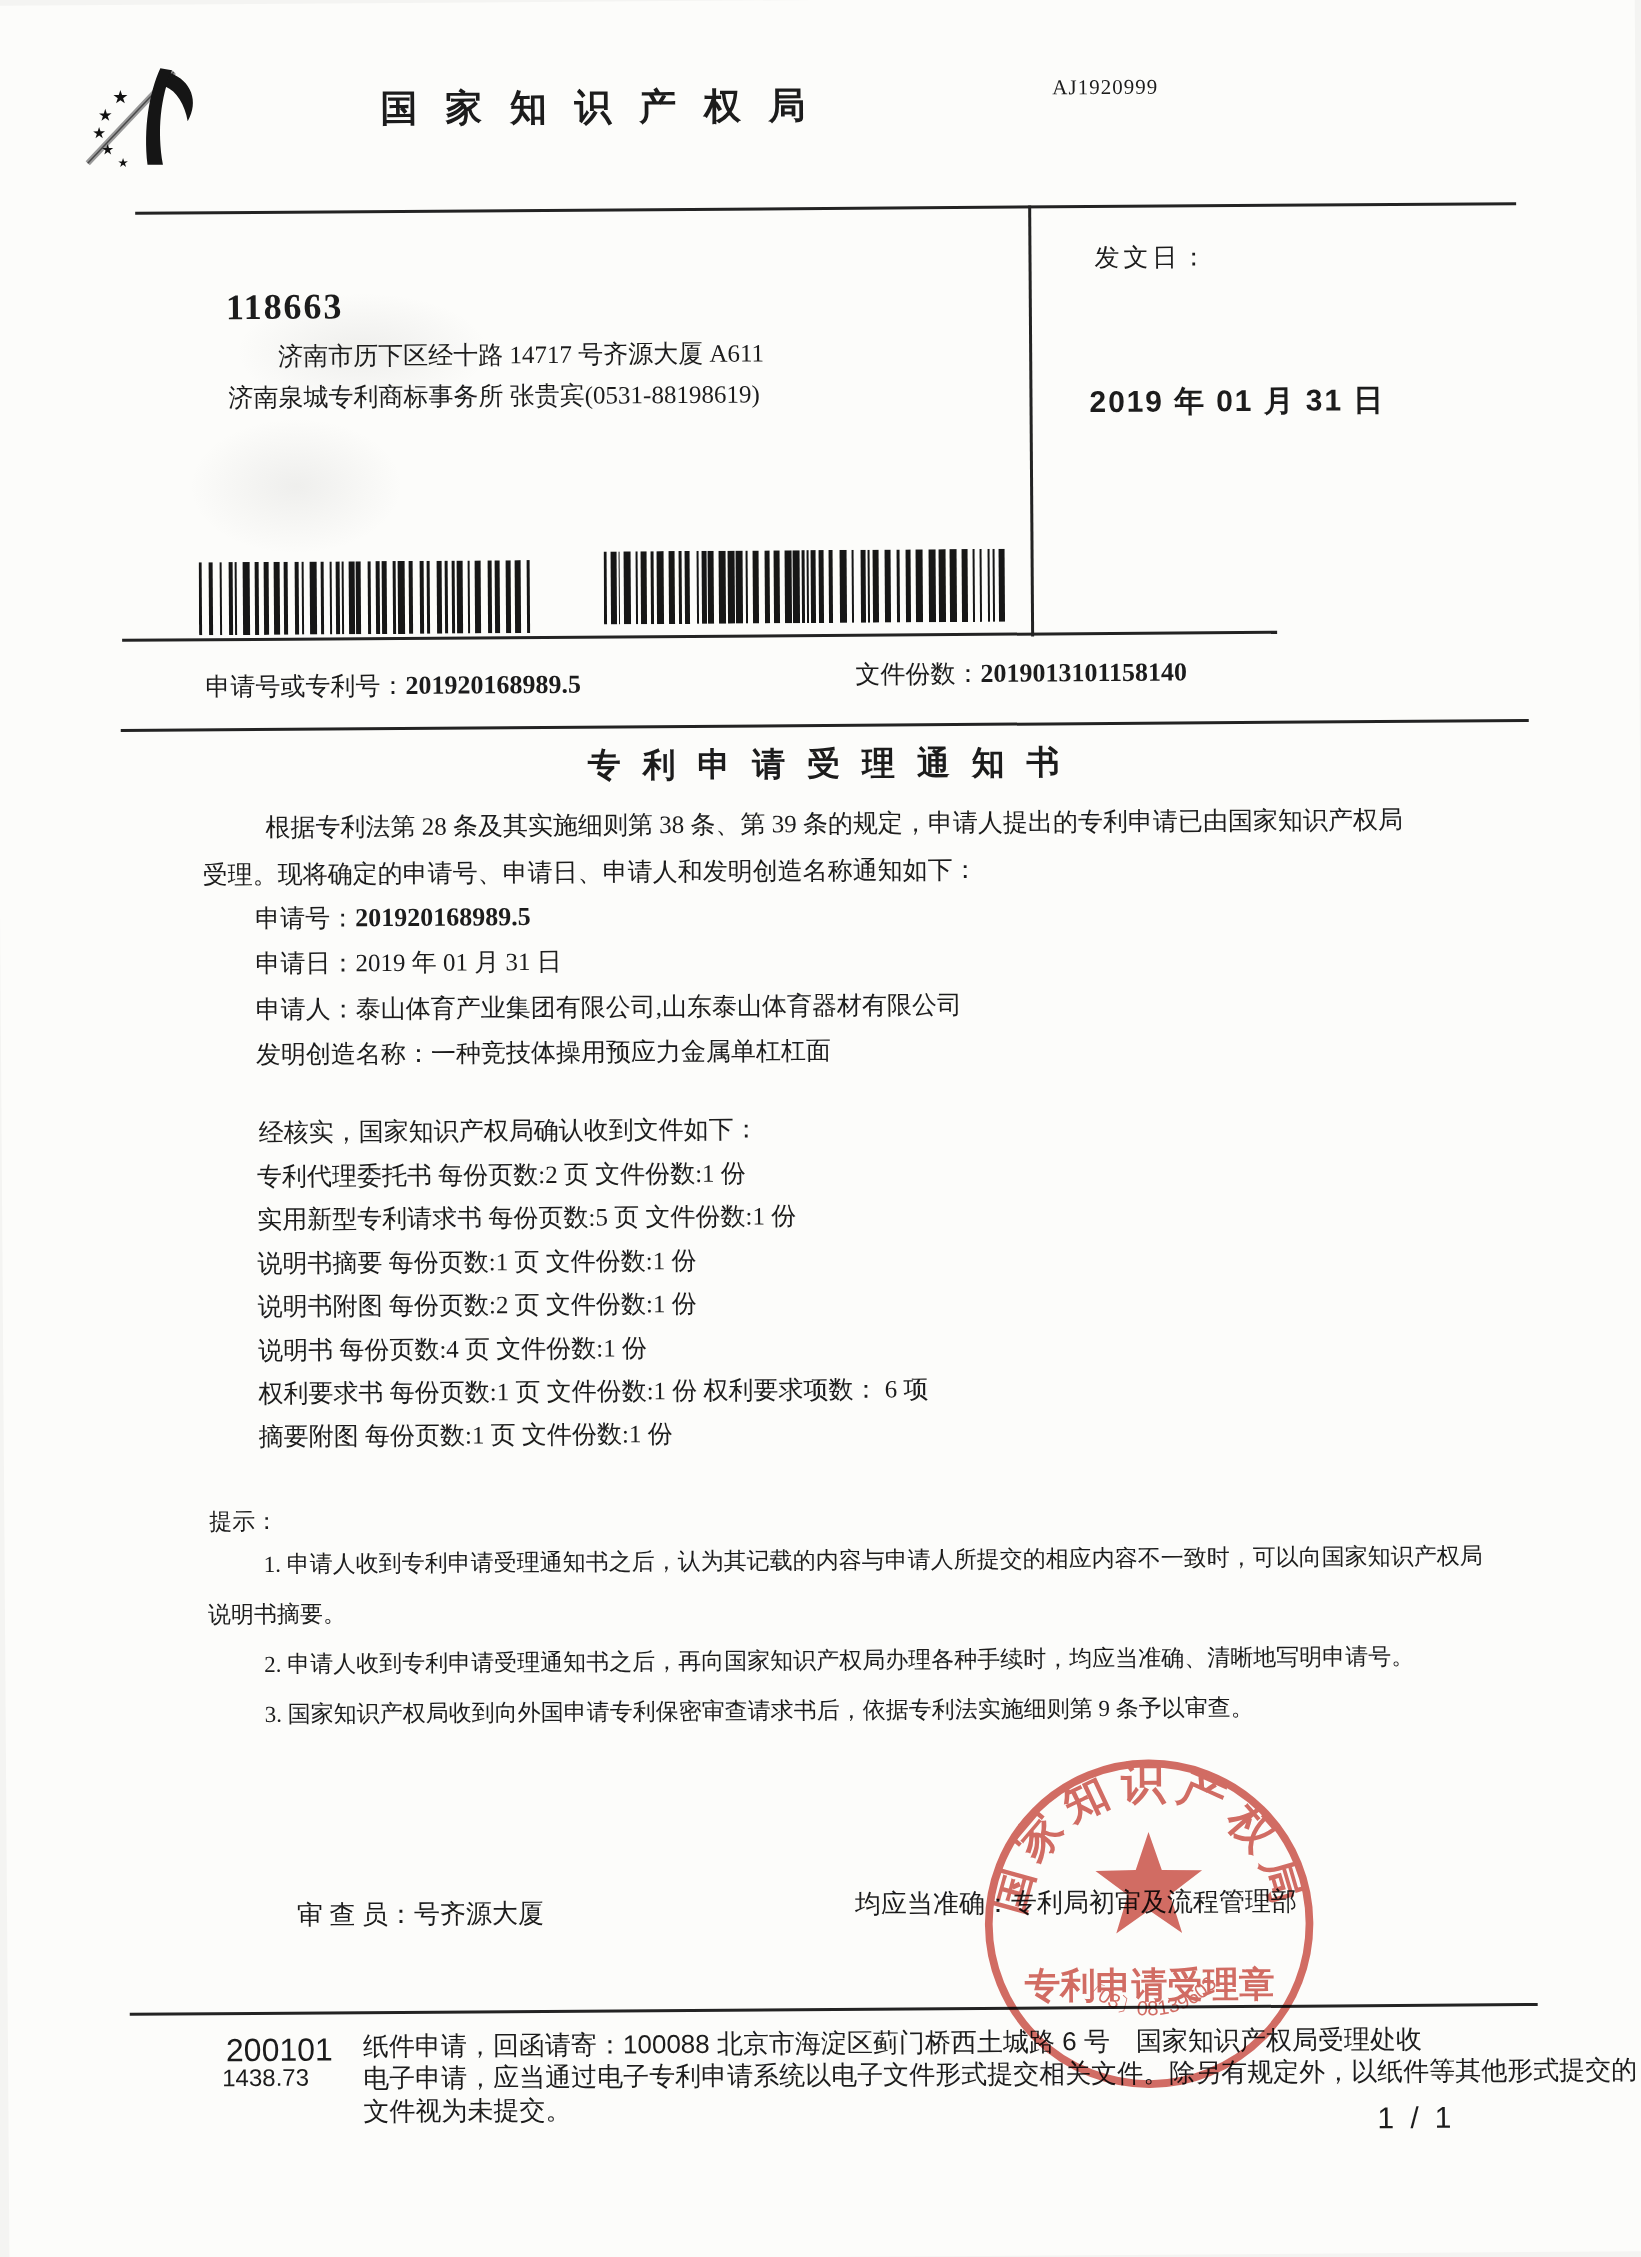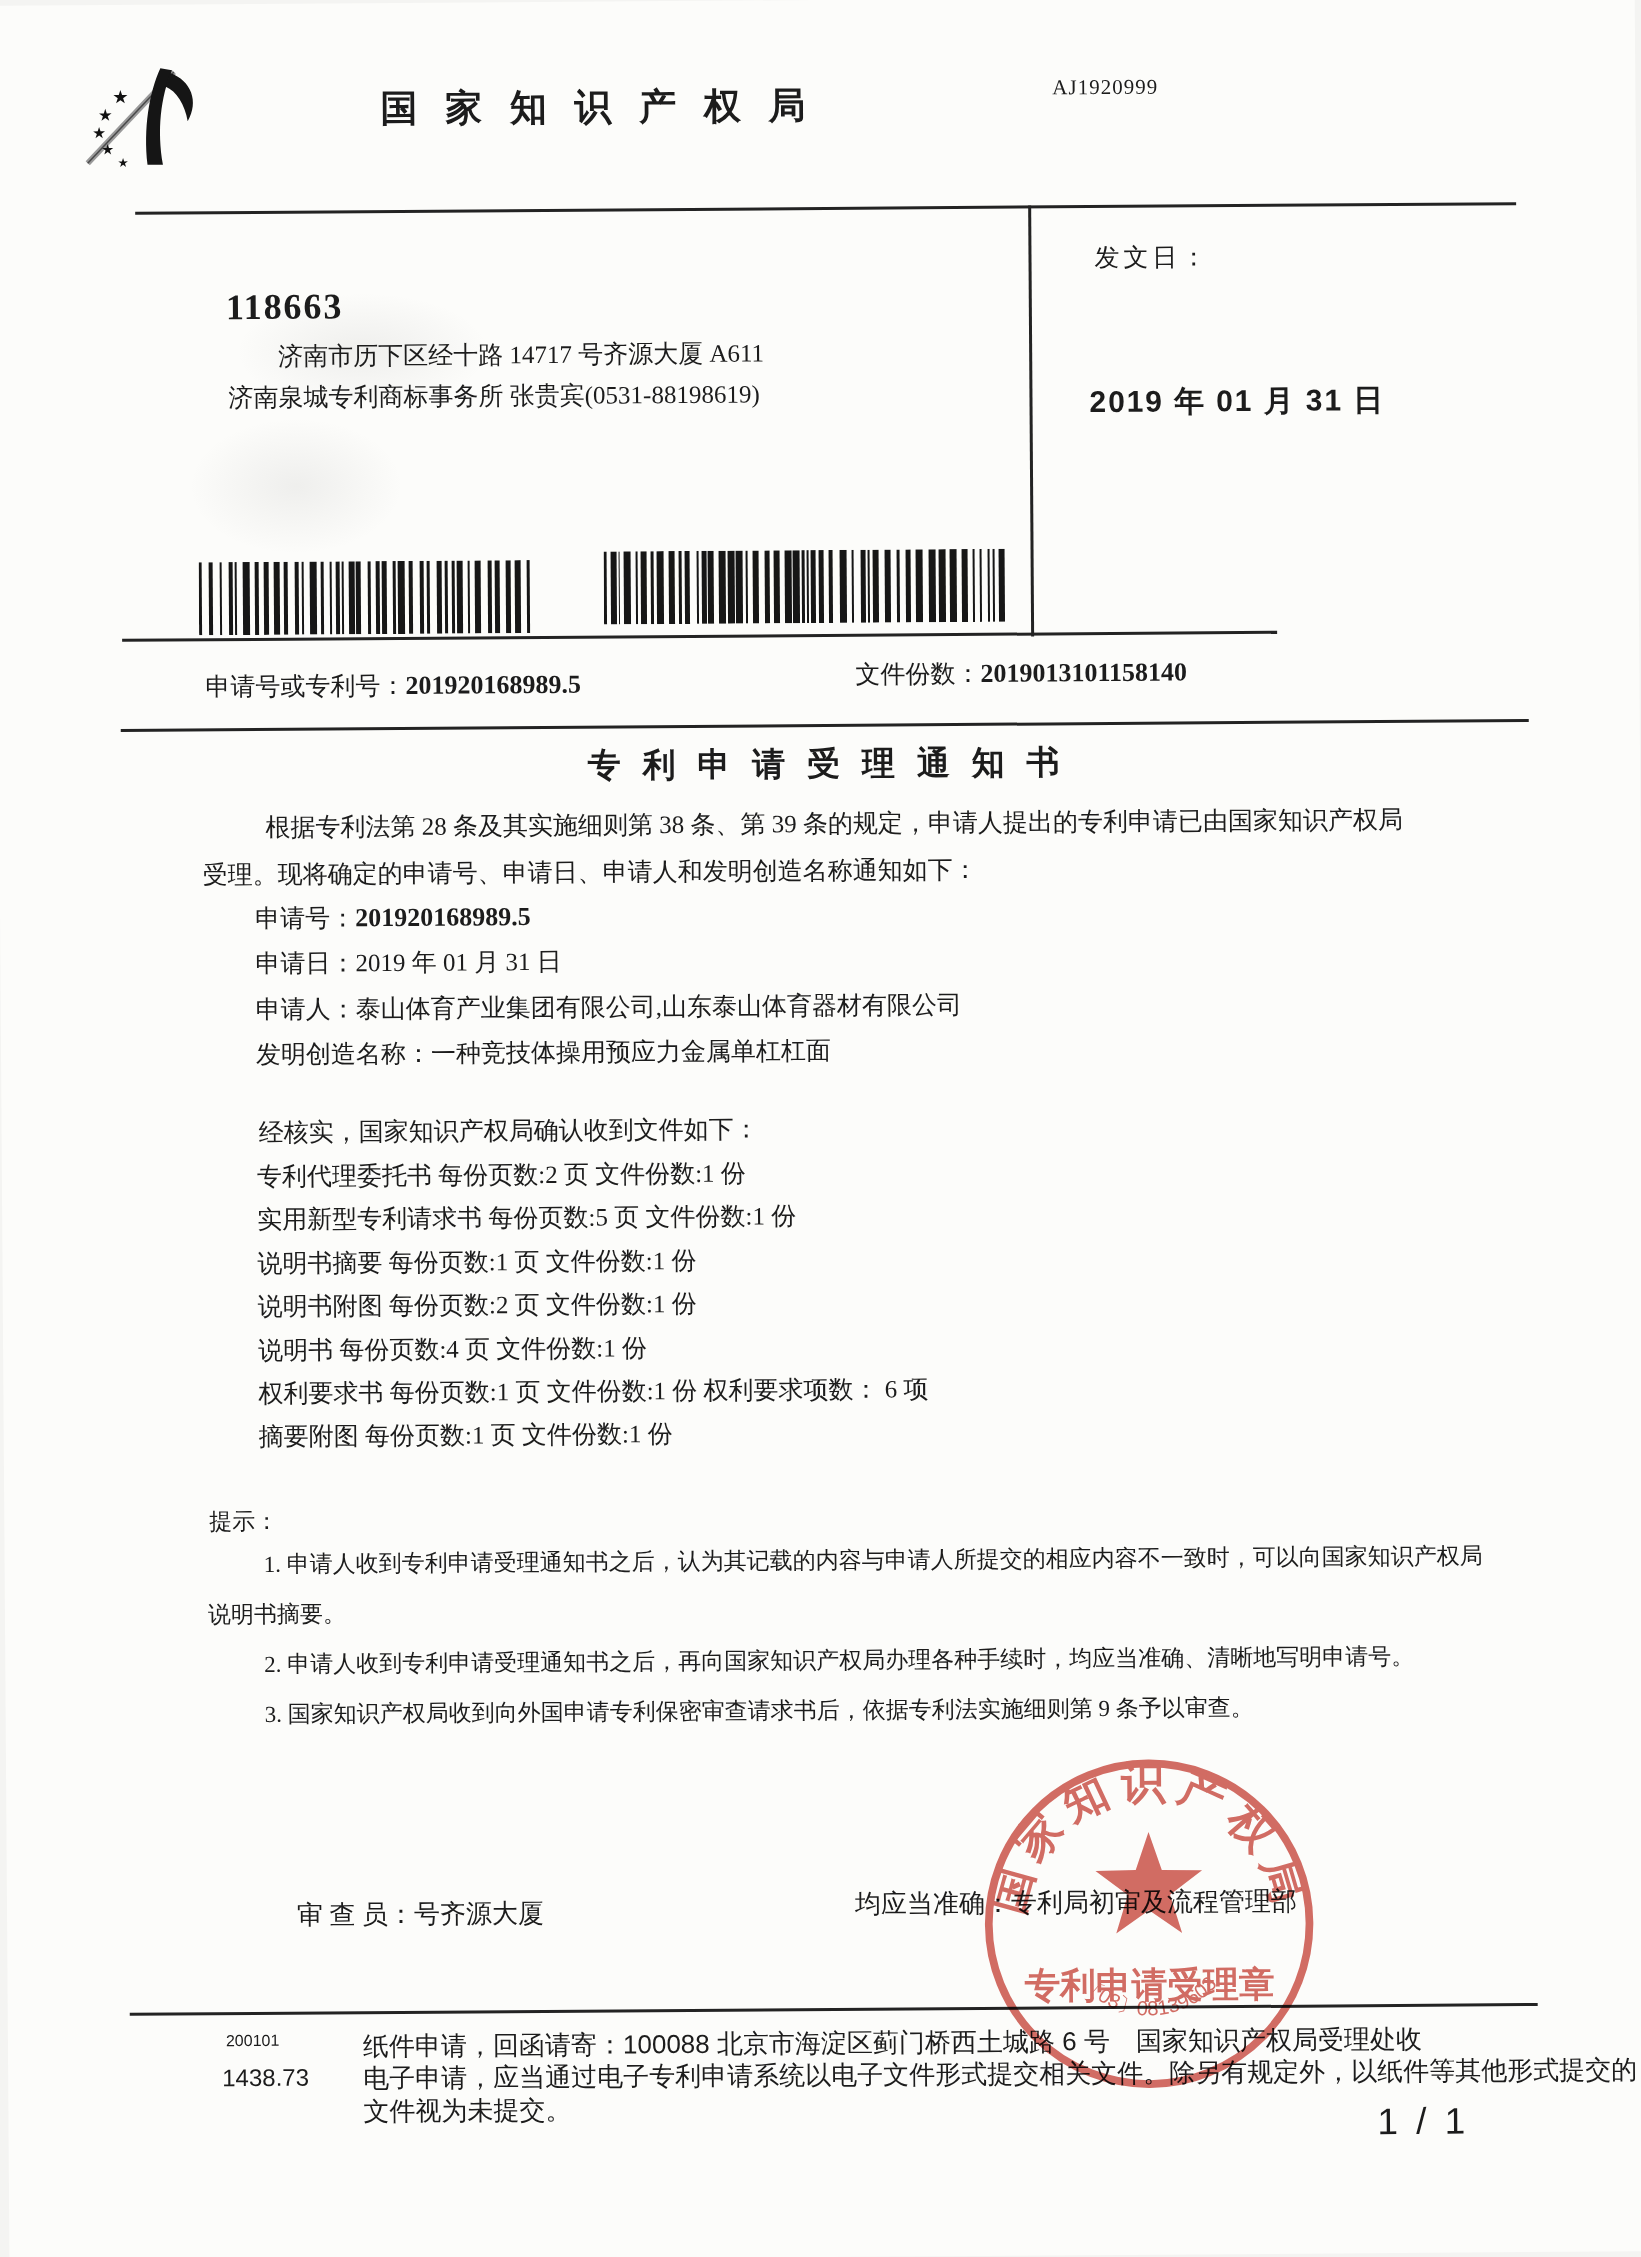--- a/index.html
+++ b/index.html
@@ -61,27 +61,27 @@
   .tip1a{left:259px;top:1545px;}
   .tip1b{left:203px;top:1595px;}
   .tip2{left:259px;top:1645px;}
   .tip3{left:259px;top:1695px;}
   
   .examiner{left:290px;top:1894px;font-size:26px;}
   .dept{left:848px;top:1887px;font-size:26px;z-index:1;}
   .seal{left:944px;top:1728px;width:396px;height:396px;z-index:2;
     mix-blend-mode:multiply;opacity:.88;}
   
-  .form-code{left:218px;top:2028px;font-size:16px;font-family:"Liberation Sans",sans-serif;}
+  .form-code{left:218px;top:2028px;font-size:32px;font-family:"Liberation Sans",sans-serif;}
   .form-date{left:214px;top:2060px;font-size:24px;font-family:"Liberation Sans",sans-serif;}
   .fl{font-size:26px;font-family:"Liberation Sans",sans-serif;}
   .fl1{left:355px;top:2026px;}
   .fl2{left:355px;top:2058px;}
   .fl3{left:355px;top:2091px;}
-  .page-num{left:1369px;top:2105px;font-size:37px;letter-spacing:3.9px;
+  .page-num{left:1369px;top:2105px;font-size:30px;letter-spacing:3.9px;
     font-family:"Liberation Sans",sans-serif;}
   
   .smudge{position:absolute;border-radius:50%;
     background:radial-gradient(closest-side,rgba(120,120,120,.10),rgba(120,120,120,0));}
 </style>
 </head>
 <body>
 
 <div class="sheet">
 

